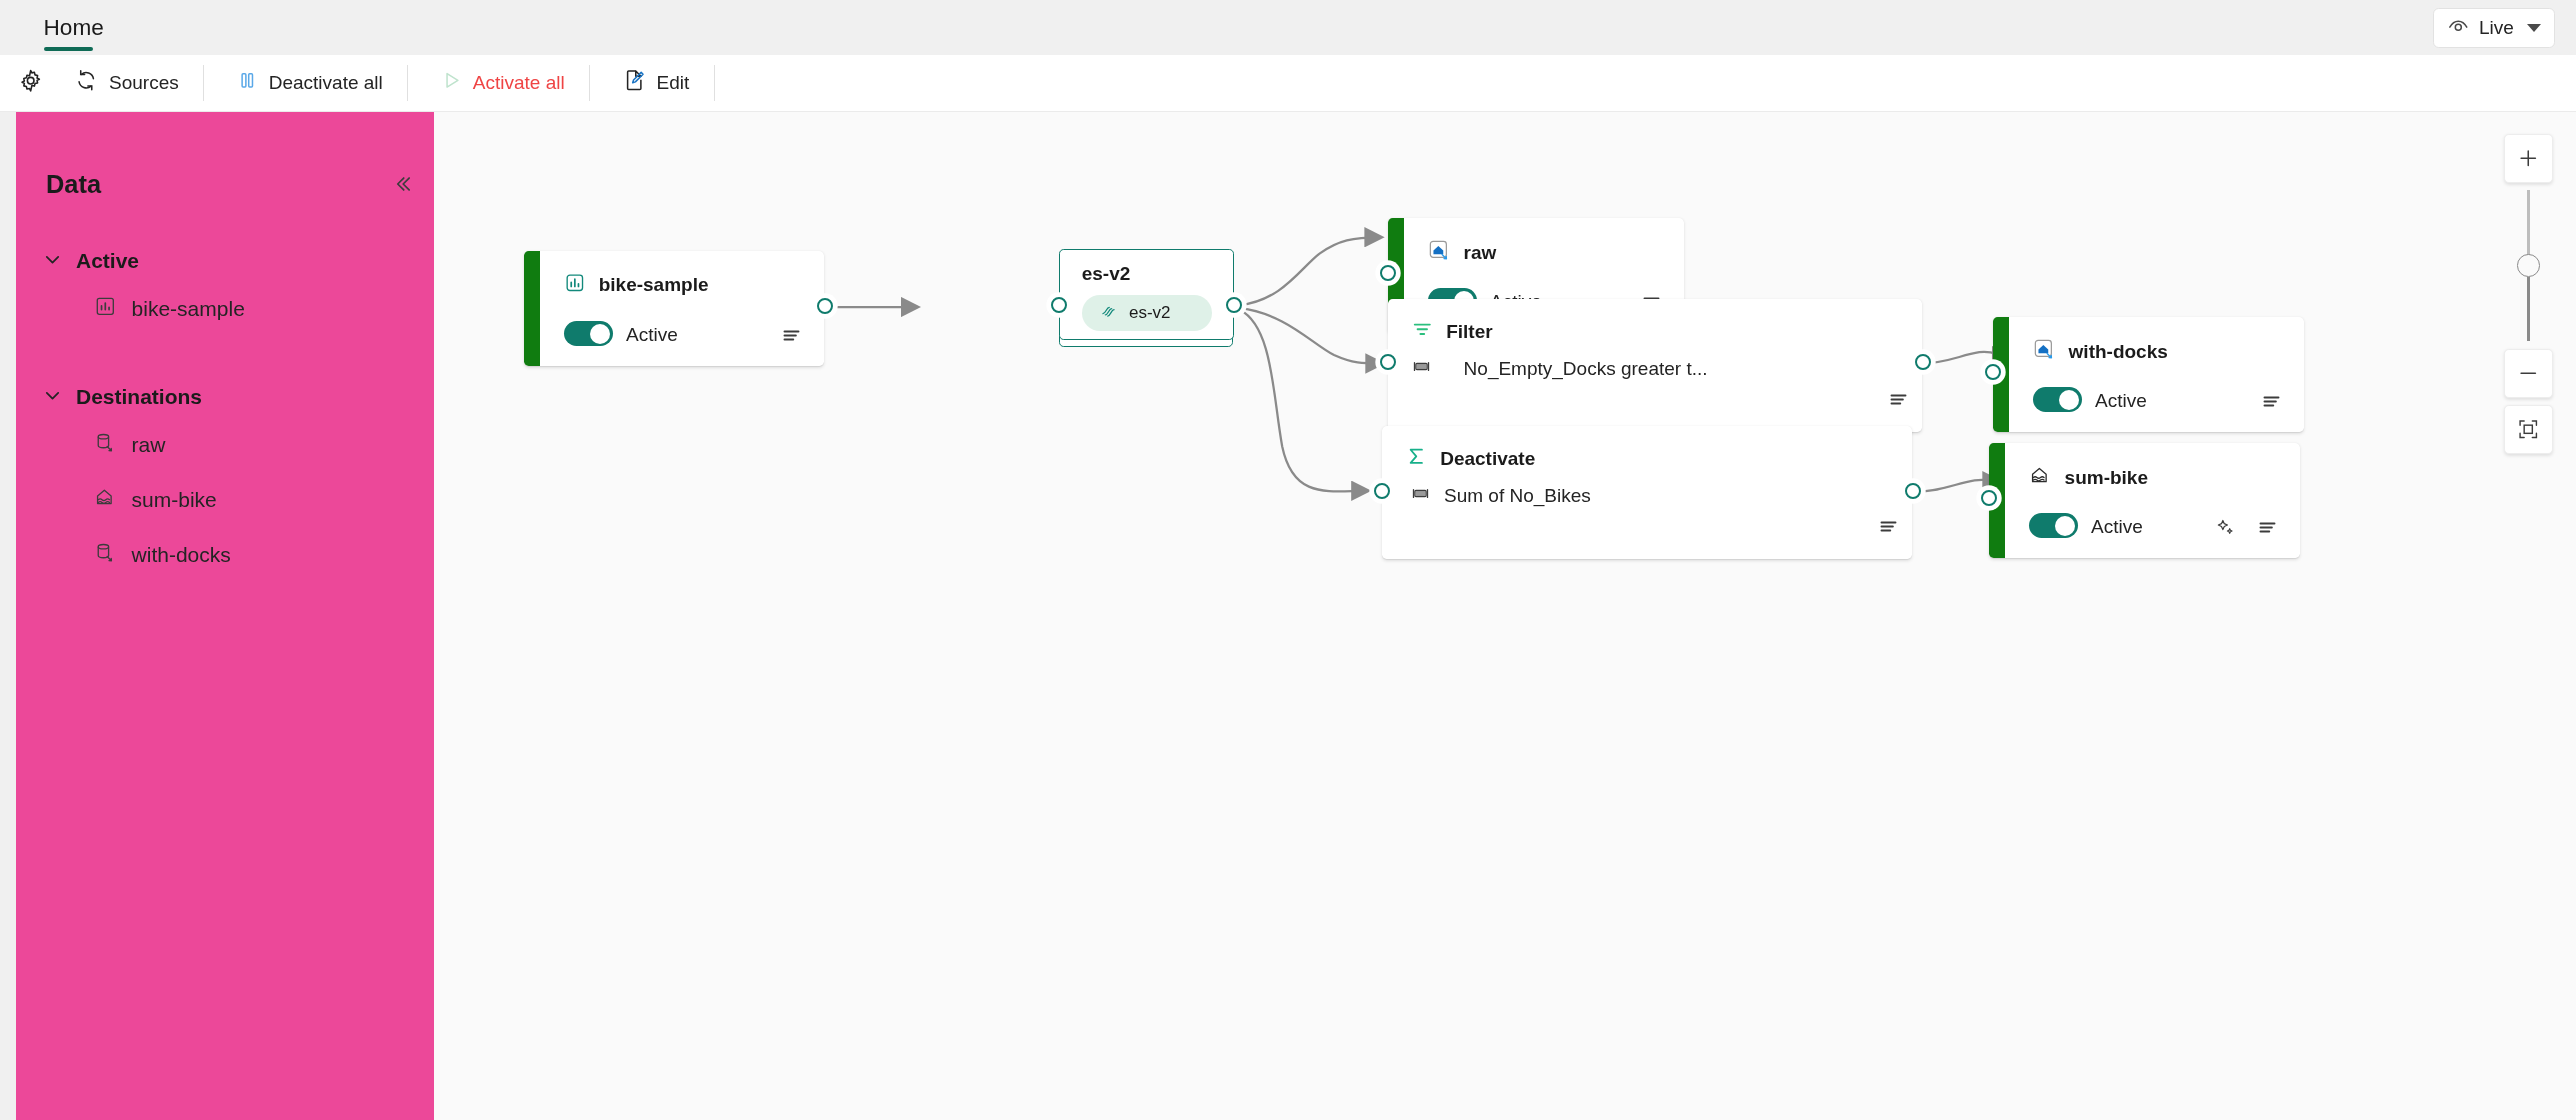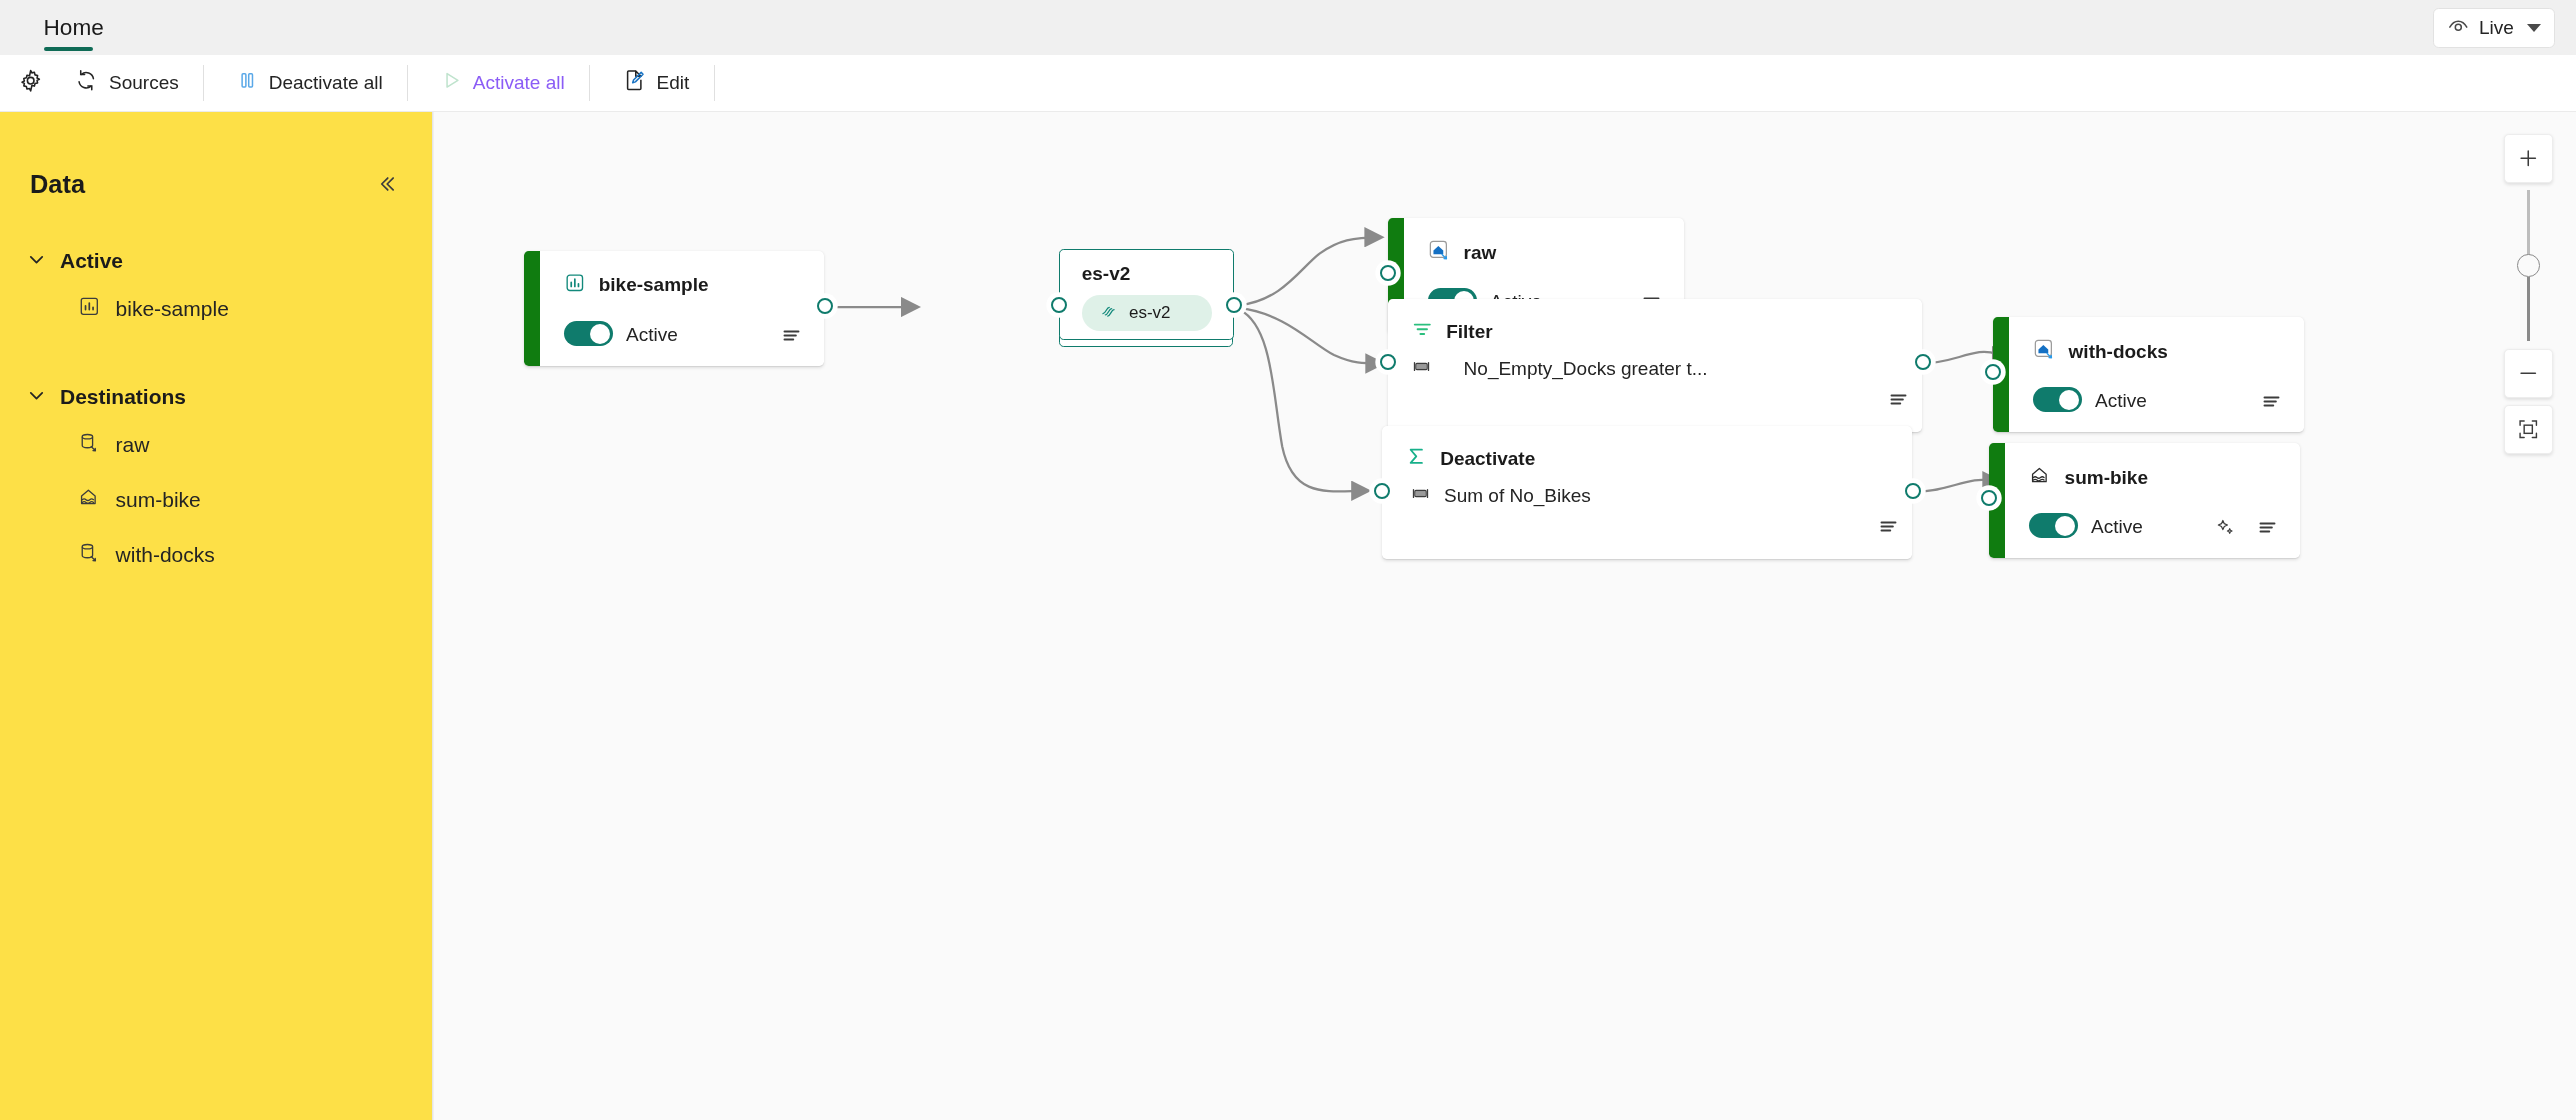--- a/index.html
+++ b/index.html
@@ -46,29 +46,29 @@
     display: flex; align-items: center;
     border-bottom: 0.9px solid #ebebeb;
   }
   .cmd {
     display: flex; align-items: center; gap: 10.4px;
     height: 41px; padding: 0 13px; margin-left: 7.5px;
     border-radius: 4.7px; cursor: pointer;
     font-size: 19px; color: #242424; white-space: nowrap;
   }
   .cmd.icon-only { padding: 0 10.4px; }
-  .cmd.disabled { color: #8b5cf6; cursor: default; }
+  .cmd.disabled { color: #ef4444; cursor: default; }
   .cmd-sep {
     width: 0.9px; height: 36px; background: #e0e0e0; margin: 0 11.3px;
   }
 
   
   .sidebar {
-    position: absolute; left: 0; top: 112px; width: 433px; height: 1008px;
-    background: #fde047; border-right: 0.9px solid #e5e5e5;
+    position: absolute; left: 16px; top: 112px; width: 433px; height: 1008px;
+    background: #ec4899; border-right: 0.9px solid #e5e5e5;
   }
   .sidebar-head {
     position: absolute; left: 30px; top: 55px; right: 30px;
     display: flex; align-items: center; justify-content: space-between;
   }
   .sidebar-title { font-size: 25.4px; font-weight: bold; color: #1b1b1b; }
   .collapse-btn {
     width: 34px; height: 34px; display: flex; align-items: center;
     justify-content: center; cursor: pointer; color: #3c3c3c; font-size: 23.6px;
   }

